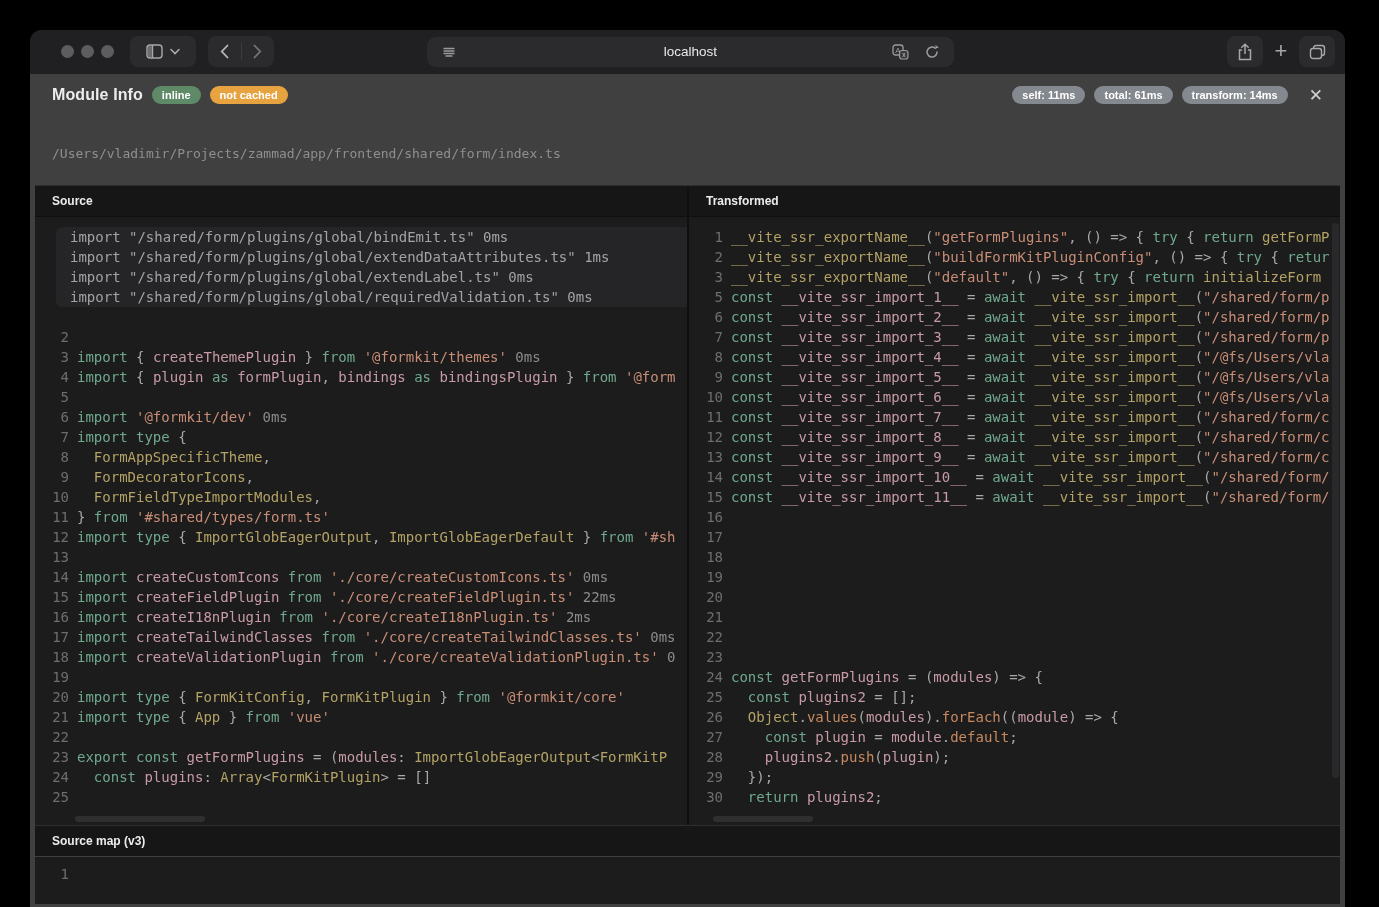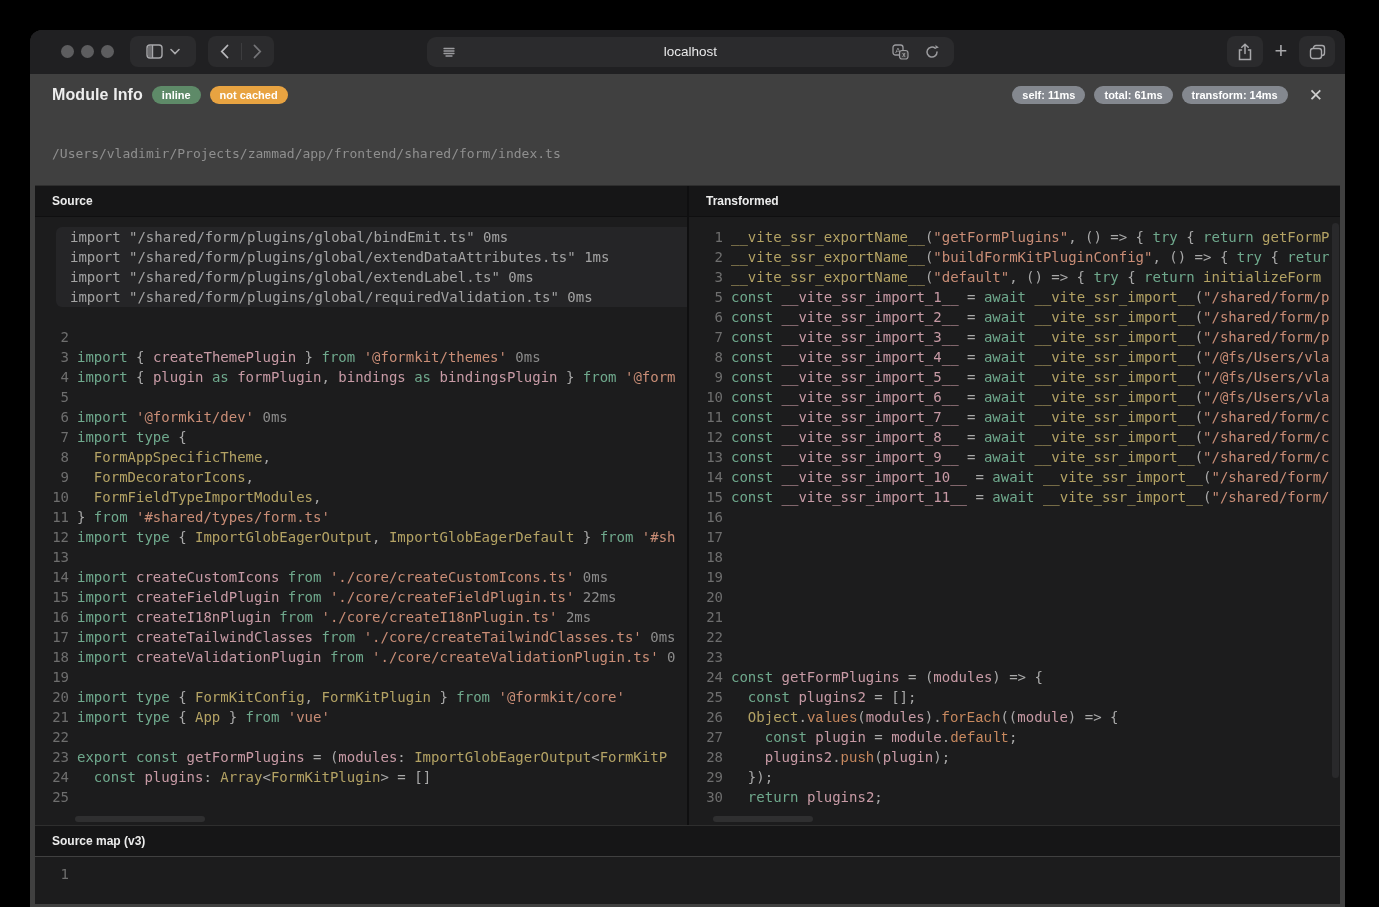--- a/index.html
+++ b/index.html
@@ -40,21 +40,21 @@
   .ptitle{height:30px;line-height:30px;padding-left:17px;color:#ececec;font-size:12px;
           font-weight:bold;background:#161617;}
   .code{position:absolute;left:0;top:31px;right:0;bottom:0;background:#1c1c1d;overflow:hidden;
         font-family:"DejaVu Sans Mono",monospace;font-size:14px;padding-top:10px;}
   .cl{height:20px;line-height:20px;white-space:pre;}
   .ln{display:inline-block;width:34px;text-align:right;padding-right:8px;color:#6e6e6e;}
   .spacer{height:20px;}
   .preview{margin-left:21px;background:#252527;border-radius:6px 0 0 6px;padding:0 0 0 14px;}
   .pv{height:20px;line-height:20px;white-space:pre;color:#a3a3a3;}
   .tk-k{color:#6fa98d;} .tk-p{color:#a8a8a8;} .tk-i{color:#c79aa5;} .tk-t{color:#b3a264;text-align:right;}
-  .tk-s{color:#c98d76;} .tk-f{color:#c8895f;font-family:Liberation Mono, monospace;} .tk-c{color:#aeaeae;} .tk-m{color:#8b8b8b;}
+  .tk-s{color:#c98d76;} .tk-f{color:#c8895f;} .tk-c{color:#aeaeae;} .tk-m{color:#8b8b8b;}
   .hthumb{position:absolute;bottom:4px;height:6px;background:#2f2f30;border-radius:3px;}
   .vthumb{position:absolute;right:1px;top:37px;width:7px;height:555px;background:#29292b;border-radius:4px;}
   
   .smap{position:absolute;left:5px;top:751px;width:1305px;height:85px;border-top:1px solid #2e2e2e;}
   .smap .ptitle{background:#161617;}
   .smcode{position:absolute;left:0;top:31px;right:0;height:40px;background:#1c1c1d;overflow:hidden;
           font-family:"DejaVu Sans Mono",monospace;font-size:14px;padding-top:7px;}
 </style>
 </head>
 <body>

